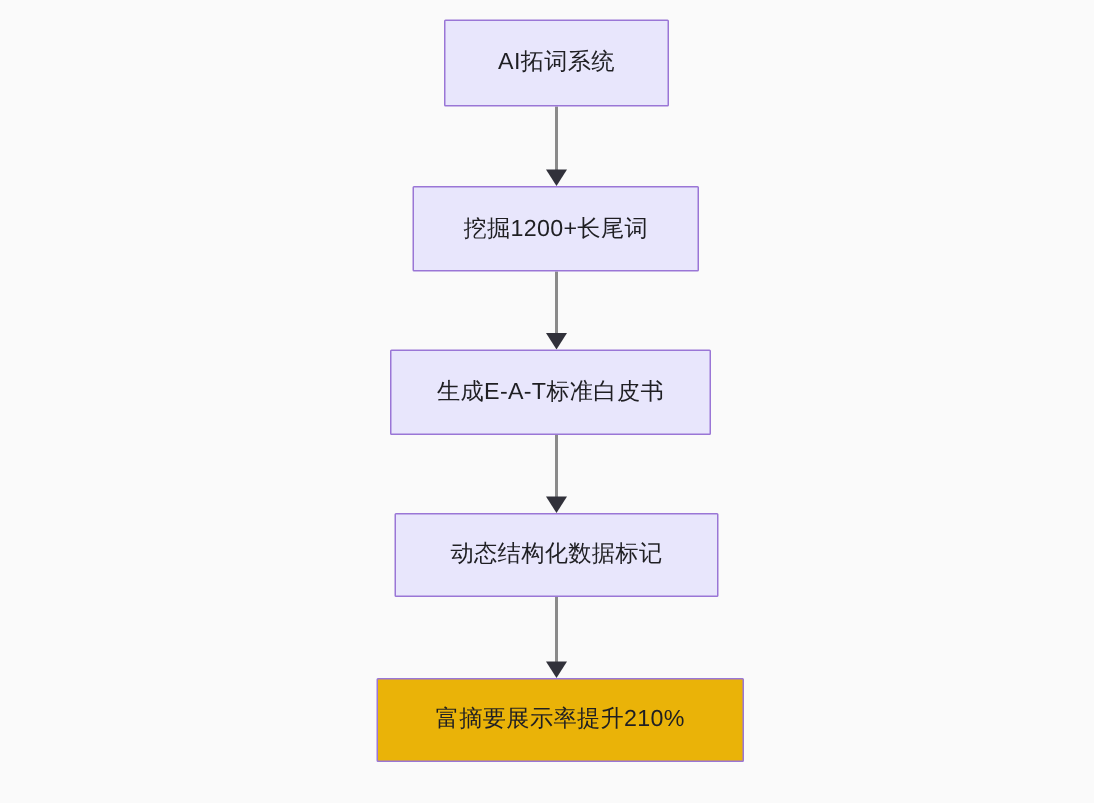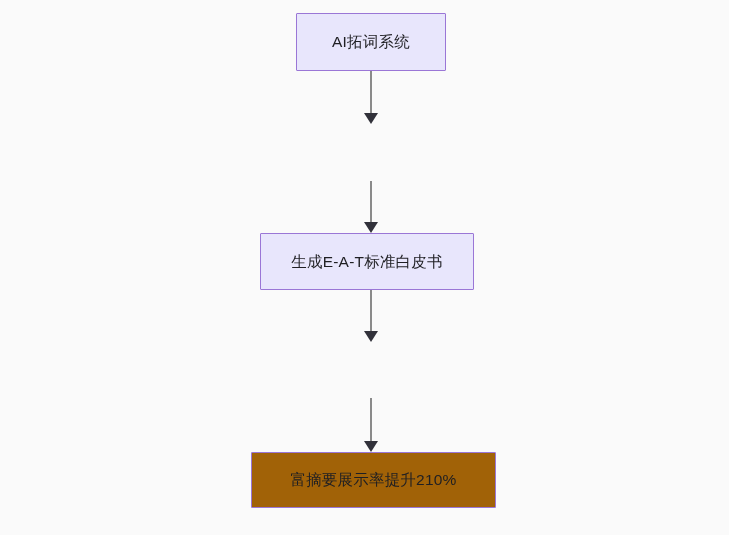--- a/index.html
+++ b/index.html
@@ -75,23 +75,29 @@
     <g>
       <line class="edge-line" x1="371" y1="398" x2="371" y2="443" style="stroke: rgb(138, 138, 138);"></line>
       <polygon class="edge-head" points="364,441 378,441 371,452" style="fill: rgb(49, 49, 58);"></polygon>
     </g>
   </svg>
 
   <div class="node" id="node-n1" style="left: 296px; top: 13px; width: 150px; height: 58px; background: rgb(232, 230, 252); border-color: rgb(154, 118, 214); color: rgb(31, 31, 35);">
     <span class="node-label">AI拓词系统</span>
   </div>
 
+  <div class="node" id="node-n2" style="left: 275px; top: 124px; width: 191px; height: 57px; background: rgb(232, 230, 252); border-color: rgb(154, 118, 214); color: rgb(31, 31, 35);">
+    <span class="node-label">挖掘1200+长尾词</span>
+  </div>
 
   <div class="node" id="node-n3" style="left: 260px; top: 233px; width: 214px; height: 57px; background: rgb(232, 230, 252); border-color: rgb(154, 118, 214); color: rgb(31, 31, 35);">
     <span class="node-label">生成E-A-T标准白皮书</span>
   </div>
 
+  <div class="node" id="node-n4" style="left: 263px; top: 342px; width: 216px; height: 56px; background: rgb(232, 230, 252); border-color: rgb(154, 118, 214); color: rgb(31, 31, 35);">
+    <span class="node-label">动态结构化数据标记</span>
+  </div>
 
-  <div class="node" id="node-n5" style="left: 251px; top: 452px; width: 245px; height: 56px; background: #a16207; border-color: rgb(154, 118, 214); color: rgb(31, 31, 35);">
+  <div class="node" id="node-n5" style="left: 251px; top: 452px; width: 245px; height: 56px; background: #eab308; border-color: rgb(154, 118, 214); color: rgb(31, 31, 35);">
     <span class="node-label">富摘要展示率提升210%</span>
   </div>
 
 </div>
 
 </body></html>

